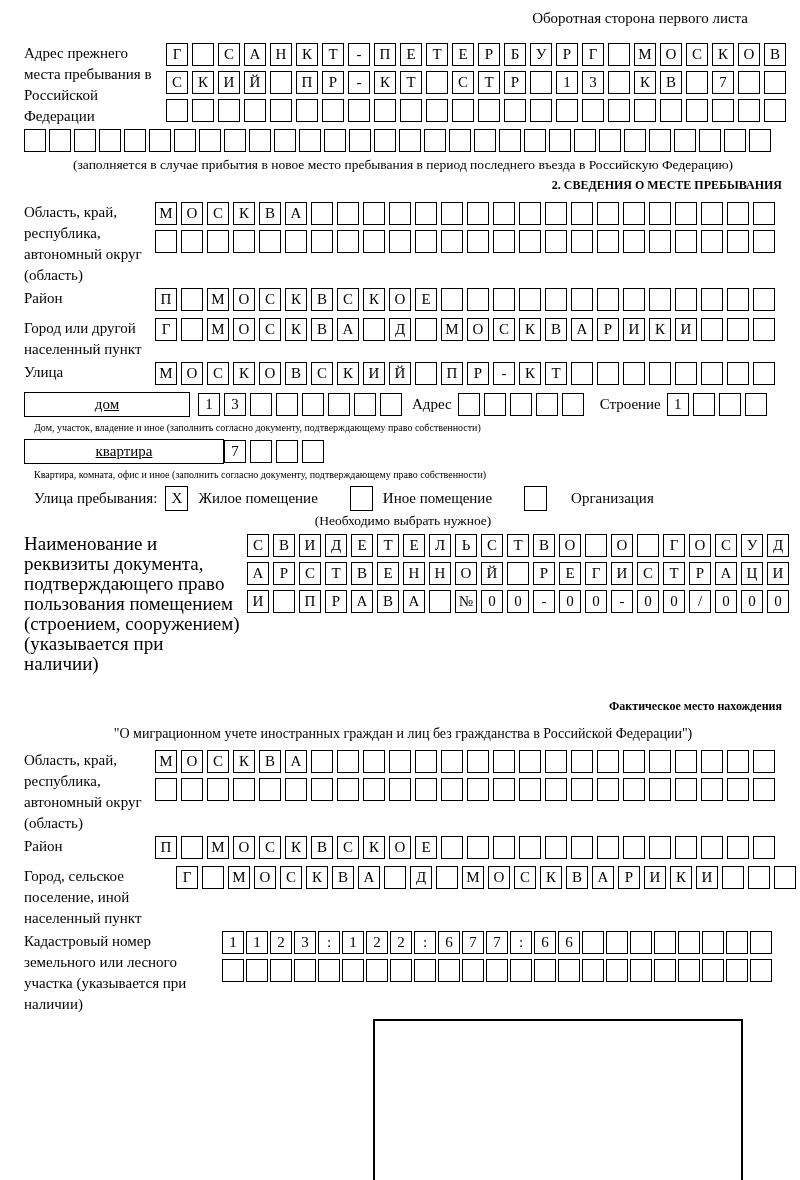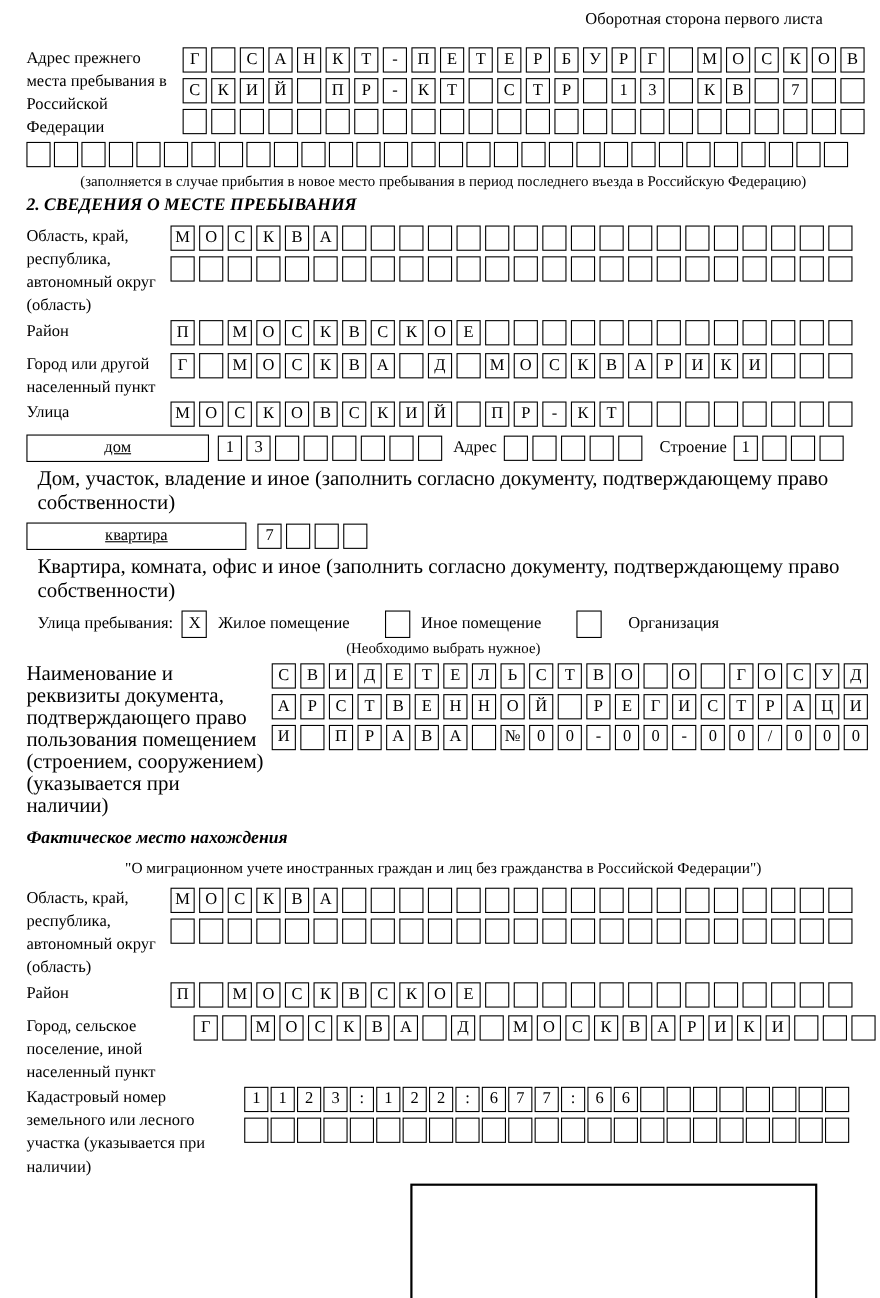--- a/index.html
+++ b/index.html
@@ -19,27 +19,27 @@
 
   .cellrow{display:flex;gap:4px;margin-bottom:5px;}
   .cellrow.tight{gap:3px;}
   .cellrow.tight2{gap:2px;}
   .cell{
     flex:0 0 auto;width:22px;height:23px;border:1.6px solid #000;box-sizing:border-box;
     display:flex;align-items:center;justify-content:center;
     font-size:15px;font-family:"Liberation Serif","DejaVu Serif",serif;
   }
   .note-center{text-align:center;font-size:13.5px;margin:1px 0 5px;}
-  .note-left{font-size:19px;margin:0 0 6px 10px;}
-  .section-title{text-align:left;font-size:16px;font-weight:bold;margin:4px 0 9px;font-style:italic;}
+  .note-left{font-size:10px;margin:0 0 6px 10px;}
+  .section-title{text-align:right;font-size:12px;font-weight:bold;margin:4px 0 9px;}
 
   .house-row{display:flex;align-items:center;margin:1px 0 5px;}
   .namedbox{border:1.7px solid #000;height:25px;box-sizing:border-box;display:flex;align-items:center;justify-content:center;font-size:15px;flex:0 0 auto;text-decoration:underline;}
   .box-dom{width:166px;margin-right:8px;}
-  .box-kv{width:200px;margin-right:10px;}
+  .box-kv{width:200px;}
   .inline-lbl{font-size:15px;margin:0 6px 0 10px;flex:0 0 auto;}
 
   .stayrow{display:flex;align-items:center;margin:3px 0 2px;font-size:15px;}
   .stay-label{margin-right:8px;}
   .checkbox{width:23px;height:25px;border:1.7px solid #000;box-sizing:border-box;display:flex;align-items:center;justify-content:center;font-size:15px;flex:0 0 auto;margin-right:10px;}
   .opt-label{margin-right:32px;}
 
   .fact-notes{text-align:center;font-size:14px;line-height:21px;margin-bottom:6px;}
 
   .stamp-box{margin-left:349px;width:370px;height:176px;border:2px solid #000;margin-top:4px;box-sizing:border-box;}
@@ -438,21 +438,21 @@
           <span class="cell">0</span>
           <span class="cell">0</span>
           <span class="cell">/</span>
           <span class="cell">0</span>
           <span class="cell">0</span>
           <span class="cell">0</span>
         </div>
     </div>
   </div>
 
-  <div class="section-title" style="margin-top:10px">Фактическое место нахождения</div>
+  <div class="section-title" style="margin-top:25px">Фактическое место нахождения</div>
   <div class="fact-notes">
     <div>"О миграционном учете иностранных граждан и лиц без гражданства в Российской Федерации")</div>
   </div>
 
   <div class="field">
     <div class="flabel w-std">Область, край, республика, автономный округ (область)</div>
     <div>
       <div class="cellrow">
           <span class="cell">М</span>
           <span class="cell">О</span>

